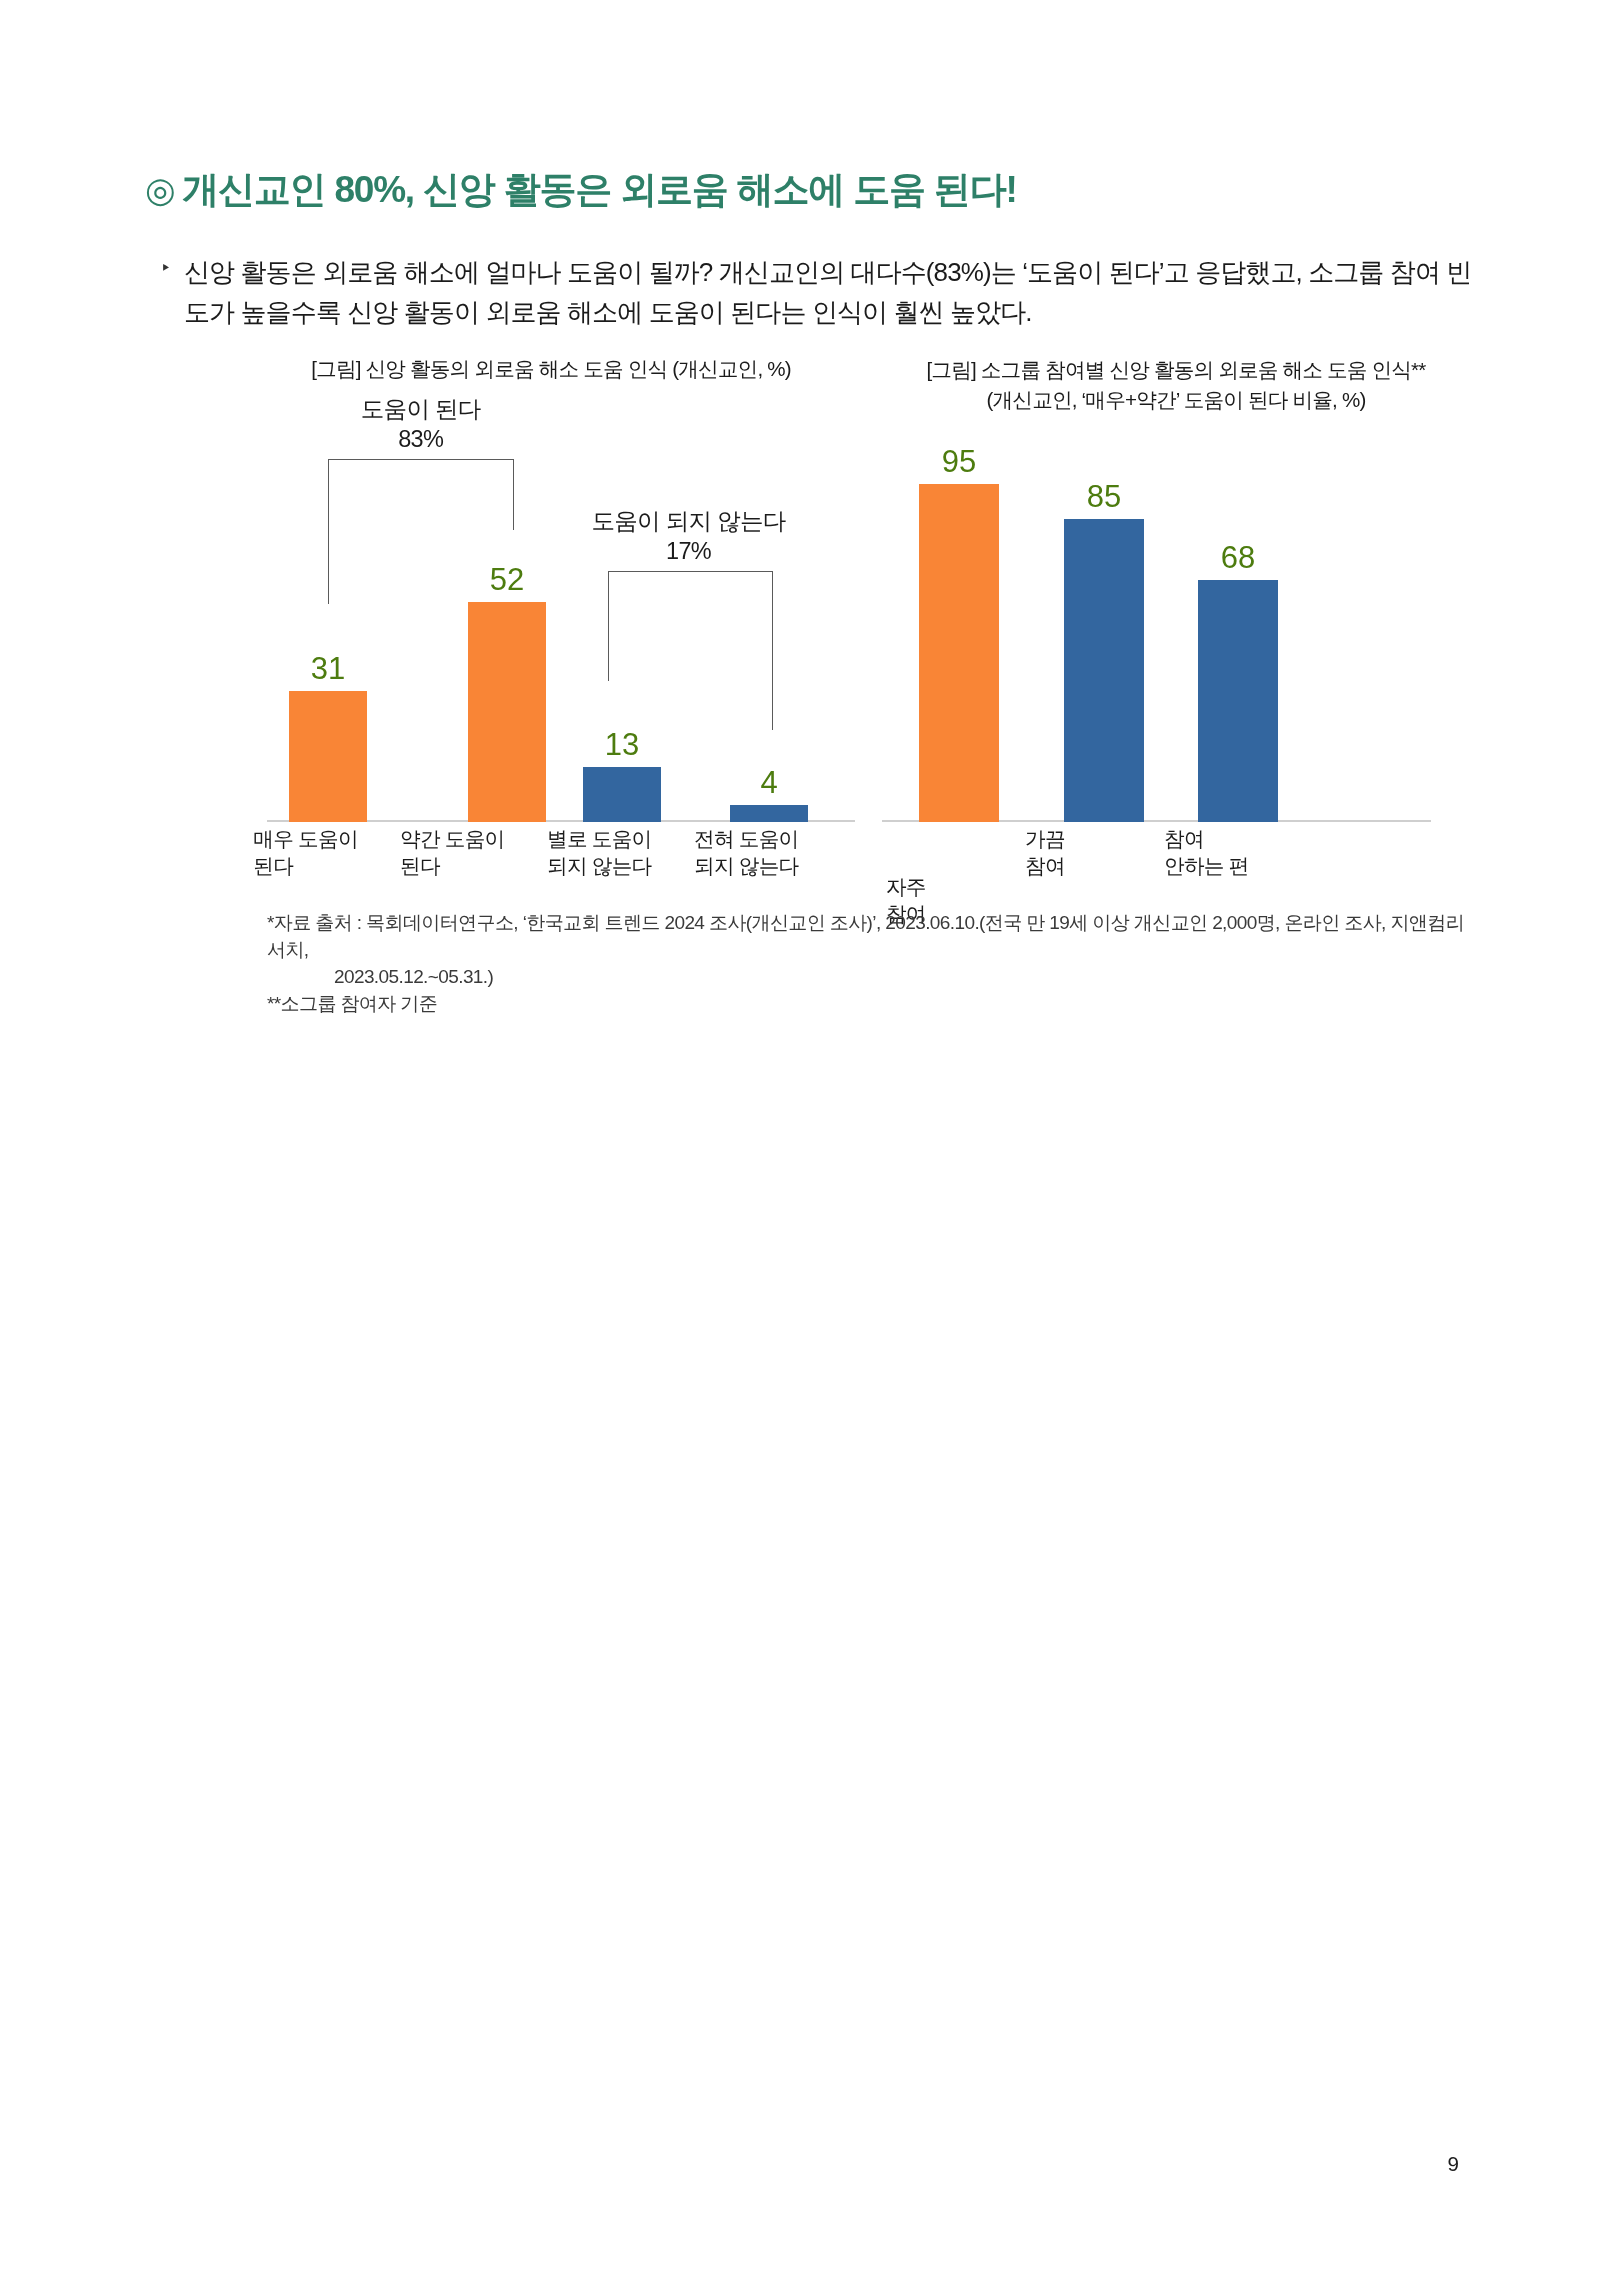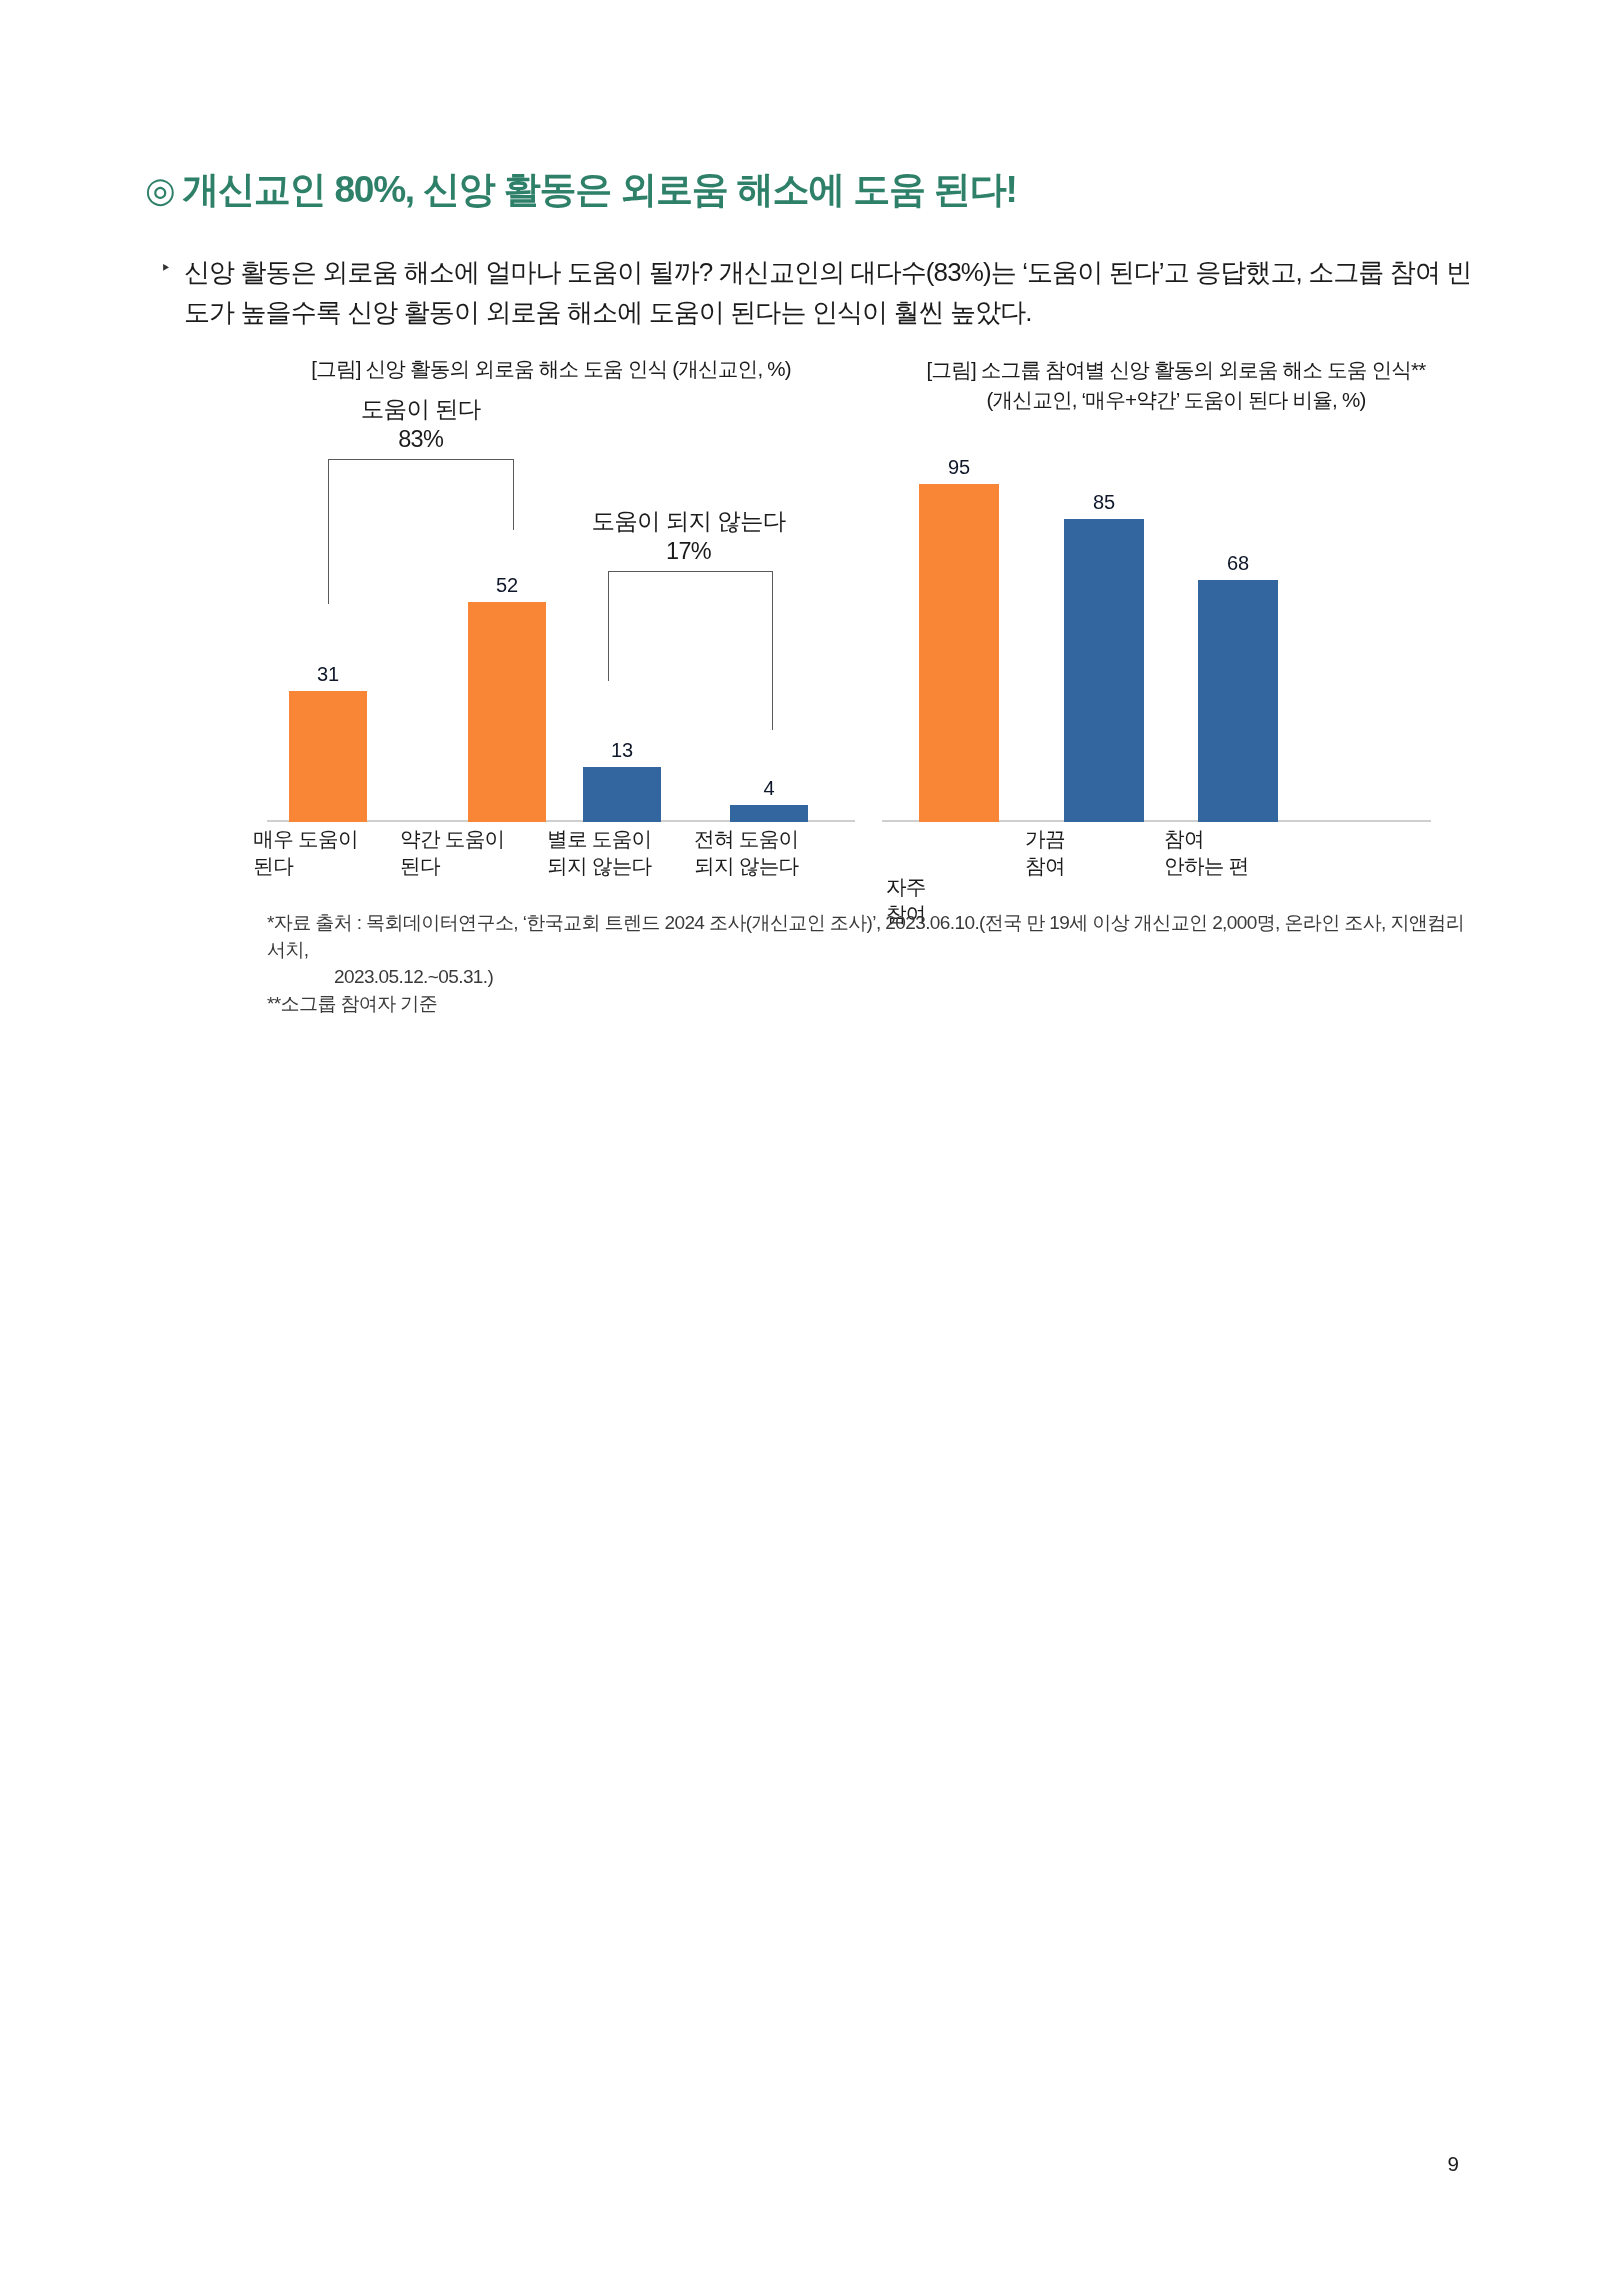--- a/index.html
+++ b/index.html
@@ -116,22 +116,22 @@
     display: flex;
     flex-direction: column;
     justify-content: flex-end;
     align-items: center;
   }
   .bar {
     width: 100%;
     box-sizing: border-box;
   }
   .bar-value {
-    font-size: 20px;
-    color: #0f172a;
+    font-size: 31px;
+    color: #4d7c0f;
     margin-bottom: 6.9px;
     line-height: 1;
   }
 
   .tick-label {
     position: absolute;
     text-align: left;
     font-size: 20.6px;
     line-height: 1.3;
     letter-spacing: -0.7px;

